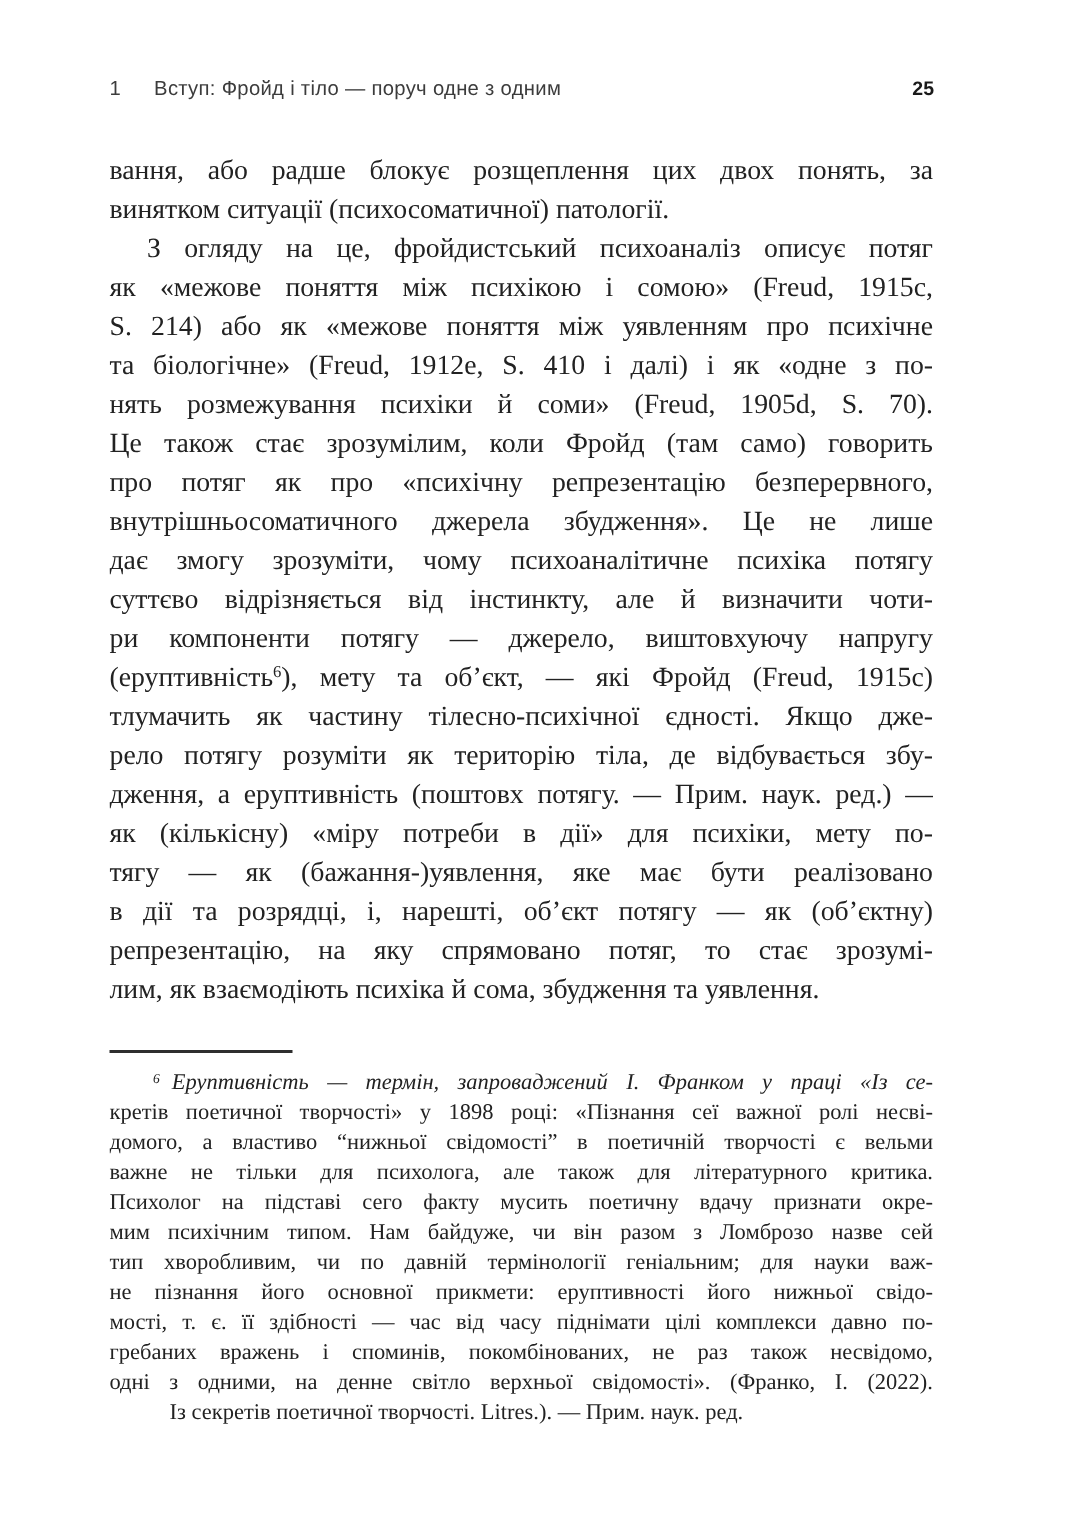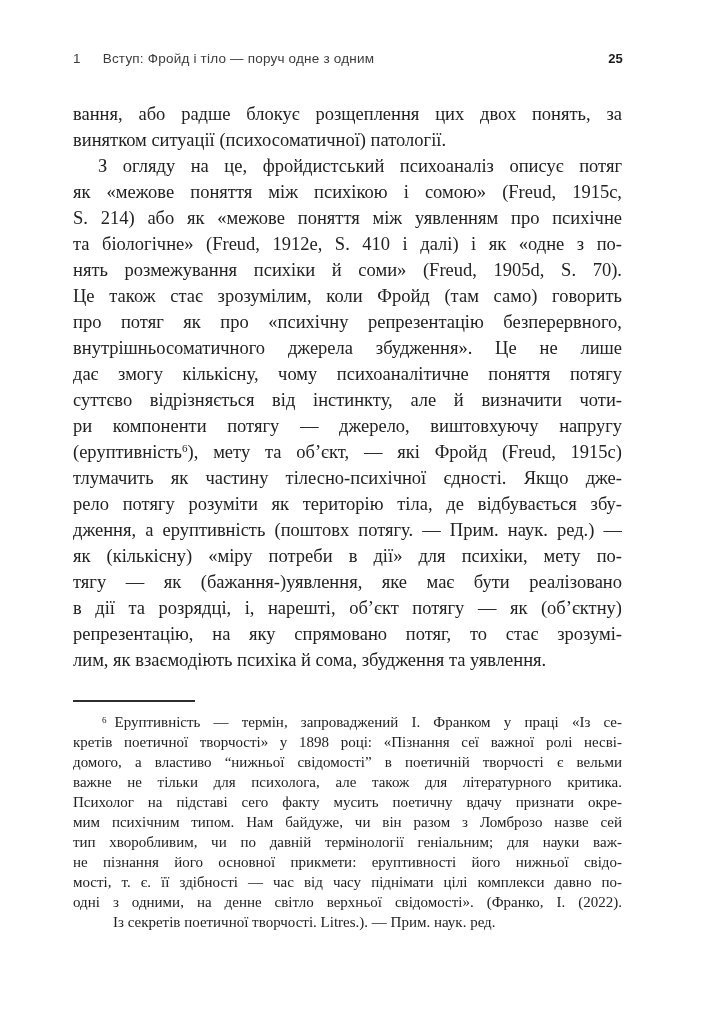--- a/index.html
+++ b/index.html
@@ -64,21 +64,21 @@
   }
   .footnote-line {
     font-size: 15px;
     line-height: 20px;
     height: 20px;
     overflow: hidden;
     text-align: justify;
     text-align-last: justify;
   }
   .footnote-line.last { text-align-last: left; margin-left: 40px; }
-  .footnote-line.indent { padding-left: 29px; }
+  .footnote-line.indent { padding-left: 29px; font-style: italic; }
   .it { }
   .sup {
     position: relative;
     top: -6px;
     font-size: 0.6em;
   }
   .footnote-line .sup { top: -4px; margin-right: 8px; }
 </style>
 </head>
 <body>
@@ -95,21 +95,21 @@
       <div class="body-line"><span>вання, або радше блокує розщеплення цих двох понять, за</span></div>
       <div class="body-line last"><span>винятком ситуації (психосоматичної) патології.</span></div>
       <div class="body-line indent"><span>З огляду на це, фройдистський психоаналіз описує потяг</span></div>
       <div class="body-line"><span>як «межове поняття між психікою і сомою» (Freud, 1915c,</span></div>
       <div class="body-line"><span>S. 214) або як «межове поняття між уявленням про психічне</span></div>
       <div class="body-line"><span>та біологічне» (Freud, 1912e, S. 410 і далі) і як «одне з по-</span></div>
       <div class="body-line"><span>нять розмежування психіки й соми» (Freud, 1905d, S. 70).</span></div>
       <div class="body-line"><span>Це також стає зрозумілим, коли Фройд (там само) говорить</span></div>
       <div class="body-line"><span>про потяг як про «психічну репрезентацію безперервного,</span></div>
       <div class="body-line"><span>внутрішньосоматичного джерела збудження». Це не лише</span></div>
-      <div class="body-line"><span>дає змогу кількісну, чому психоаналітичне поняття потягу</span></div>
+      <div class="body-line"><span>дає змогу зрозуміти, чому психоаналітичне психіка потягу</span></div>
       <div class="body-line"><span>суттєво відрізняється від інстинкту, але й визначити чоти-</span></div>
       <div class="body-line"><span>ри компоненти потягу — джерело, виштовхуючу напругу</span></div>
       <div class="body-line"><span>(еруптивність</span><span class="sup">6</span><span>), мету та об’єкт, — які Фройд (Freud, 1915c)</span></div>
       <div class="body-line"><span>тлумачить як частину тілесно-психічної єдності. Якщо дже-</span></div>
       <div class="body-line"><span>рело потягу розуміти як територію тіла, де відбувається збу-</span></div>
       <div class="body-line"><span>дження, а еруптивність (поштовх потягу. — </span><span class="it">Прим. наук. ред.</span><span>) —</span></div>
       <div class="body-line"><span>як (кількісну) «міру потреби в дії» для психіки, мету по-</span></div>
       <div class="body-line"><span>тягу — як (бажання-)уявлення, яке має бути реалізовано</span></div>
       <div class="body-line"><span>в дії та розрядці, і, нарешті, об’єкт потягу — як (об’єктну)</span></div>
       <div class="body-line"><span>репрезентацію, на яку спрямовано потяг, то стає зрозумі-</span></div>
@@ -121,17 +121,18 @@
   <div class="footnote-block">
       <div class="footnote-line indent"><span class="sup">6</span><span>Еруптивність — термін, запроваджений І. Франком у праці «Із се-</span></div>
       <div class="footnote-line"><span>кретів поетичної творчості» у 1898 році: «Пізнання сеї важної ролі несві-</span></div>
       <div class="footnote-line"><span>домого, а властиво “нижньої свідомості” в поетичній творчості є вельми</span></div>
       <div class="footnote-line"><span>важне не тільки для психолога, але також для літературного критика.</span></div>
       <div class="footnote-line"><span>Психолог на підставі сего факту мусить поетичну вдачу признати окре-</span></div>
       <div class="footnote-line"><span>мим психічним типом. Нам байдуже, чи він разом з Ломброзо назве сей</span></div>
       <div class="footnote-line"><span>тип хворобливим, чи по давній термінології геніальним; для науки важ-</span></div>
       <div class="footnote-line"><span>не пізнання його основної прикмети: еруптивності його нижньої свідо-</span></div>
       <div class="footnote-line"><span>мості, т. є. її здібності — час від часу піднімати цілі комплекси давно по-</span></div>
+      <div class="footnote-line"><span>гребаних вражень і споминів, покомбінованих, не раз також несвідомо,</span></div>
       <div class="footnote-line"><span>одні з одними, на денне світло верхньої свідомості». (Франко, І. (2022).</span></div>
       <div class="footnote-line last"><span>Із секретів поетичної творчості. Litres.). — </span><span class="it">Прим. наук. ред.</span></div>
     </div>
 
 </div>
 
 </body></html>

